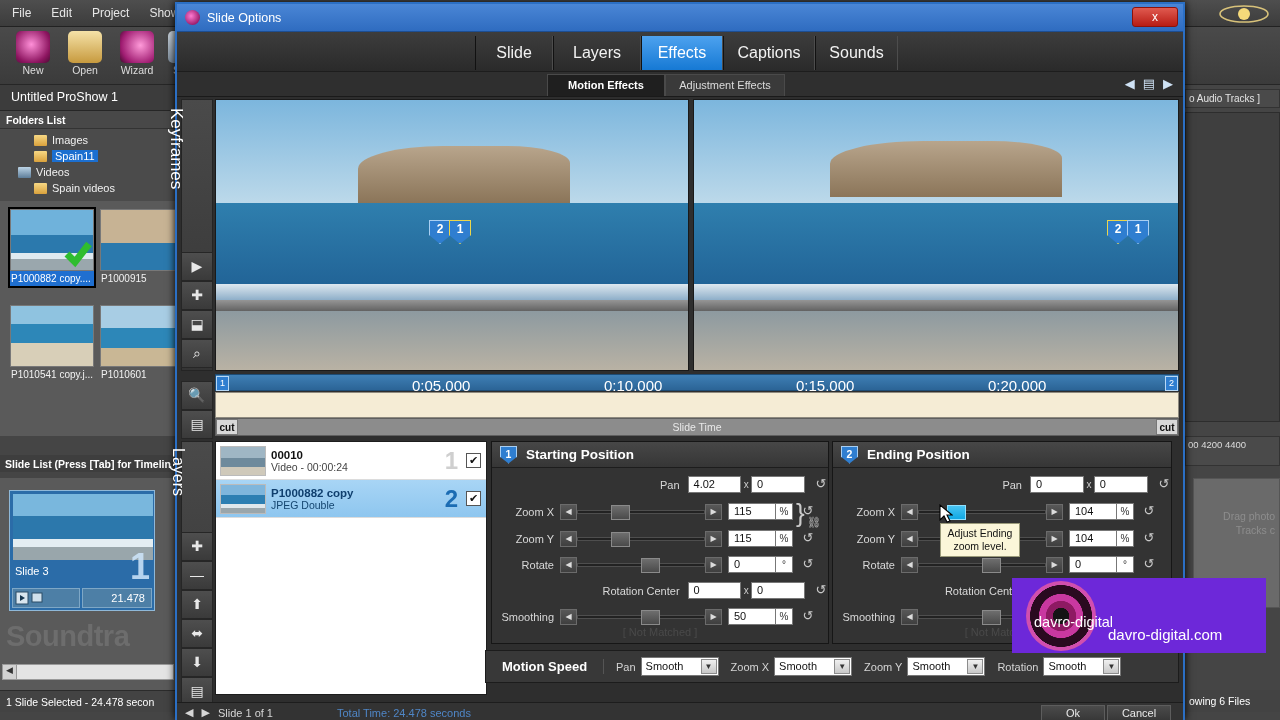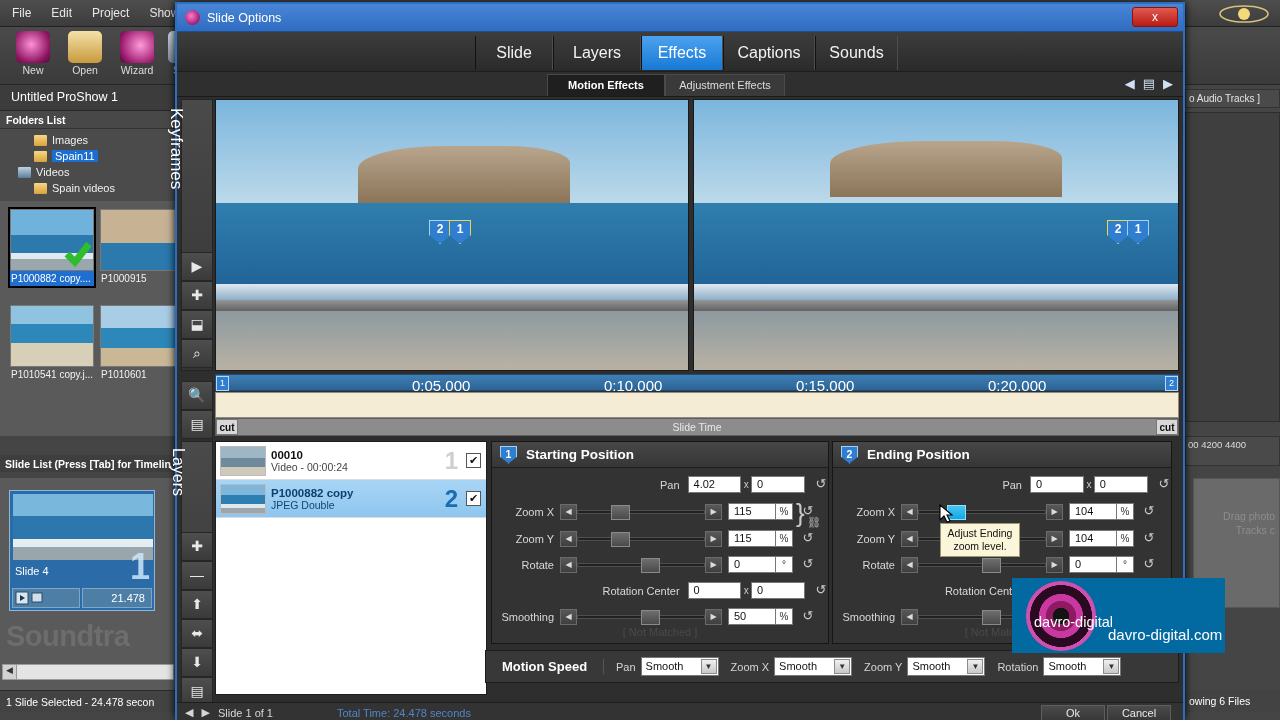--- a/index.html
+++ b/index.html
@@ -213,22 +213,22 @@
     background:linear-gradient(#f0f0f0,#c8c8c8); border:1px solid #8c8c8c;
     font-style:normal; font-size:8px; text-align:center; line-height:13px; color:#333; }
 
   
   .tooltip { position:absolute; left:940px; top:523px; width:80px; height:34px;
     background:#fbf6d9; border:1px solid #9a9a7a; color:#111; font-size:10.5px;
     text-align:center; padding-top:3px; line-height:13px; z-index:40; }
   .cursor { position:absolute; left:939px; top:504px; width:14px; height:20px; z-index:45; }
 
   
-  .wmark { position:absolute; left:1012px; top:578px; width:213px; height:75px;
-    background:#0369a1; z-index:60; }
+  .wmark { position:absolute; left:1012px; top:578px; width:254px; height:75px;
+    background:#6d28d9; z-index:60; }
   .wm-circle { position:absolute; left:14px; top:3px; width:70px; height:70px;
     border-radius:50%;
     background:radial-gradient(circle at 50% 50%,#141414 0 16%,#8e1a63 17% 30%,#c938a0 31% 44%,#2a0a20 45% 62%,#d14fae 63% 76%,#3d0d2c 77% 100%); }
   .wm-t1 { position:absolute; left:22px; top:36px; color:#fff; font-size:14.5px; }
   .wm-t2 { position:absolute; left:96px; top:48px; color:#fff; font-size:15px; }
 
   
   .dlg-foot { position:absolute; left:0; top:698px; width:1006px; height:20px;
     background:#333; border-top:1px solid #1d1d1d; }
   .foot-l { position:absolute; left:8px; top:3px; display:flex; align-items:center; gap:8px;
@@ -319,21 +319,21 @@
         <div class="th-lab">P1010601</div>
       </div>
     </div>
 
     <div class="slidelist-hdr">Slide List (Press [Tab] for Timelin</div>
 
     <div class="slide-area">
       <div class="slide-card">
         <div class="pic" style="background:linear-gradient(#79b7dd 0 34%,#2c78ac 34% 68%,#e3edf2 68% 80%,#99a6ab 80% 100%)"></div>
         <div class="slide-num">1</div>
-        <div class="slide-cap">Slide 4</div>
+        <div class="slide-cap">Slide 3</div>
         <div class="slide-foot">
           <div class="sf-l">
             <svg width="40" height="17" viewBox="0 0 40 17">
               <rect x="3" y="3" width="12" height="12" fill="#d9e6ef" stroke="#2b4c66"></rect>
               <path d="M7 6 L12 9 L7 12 Z" fill="#16364f"></path>
               <rect x="19" y="4" width="10" height="9" fill="#cfe0ec" stroke="#2b4c66"></rect>
             </svg>
           </div>
           <div class="sf-r">21.478</div>
         </div>

